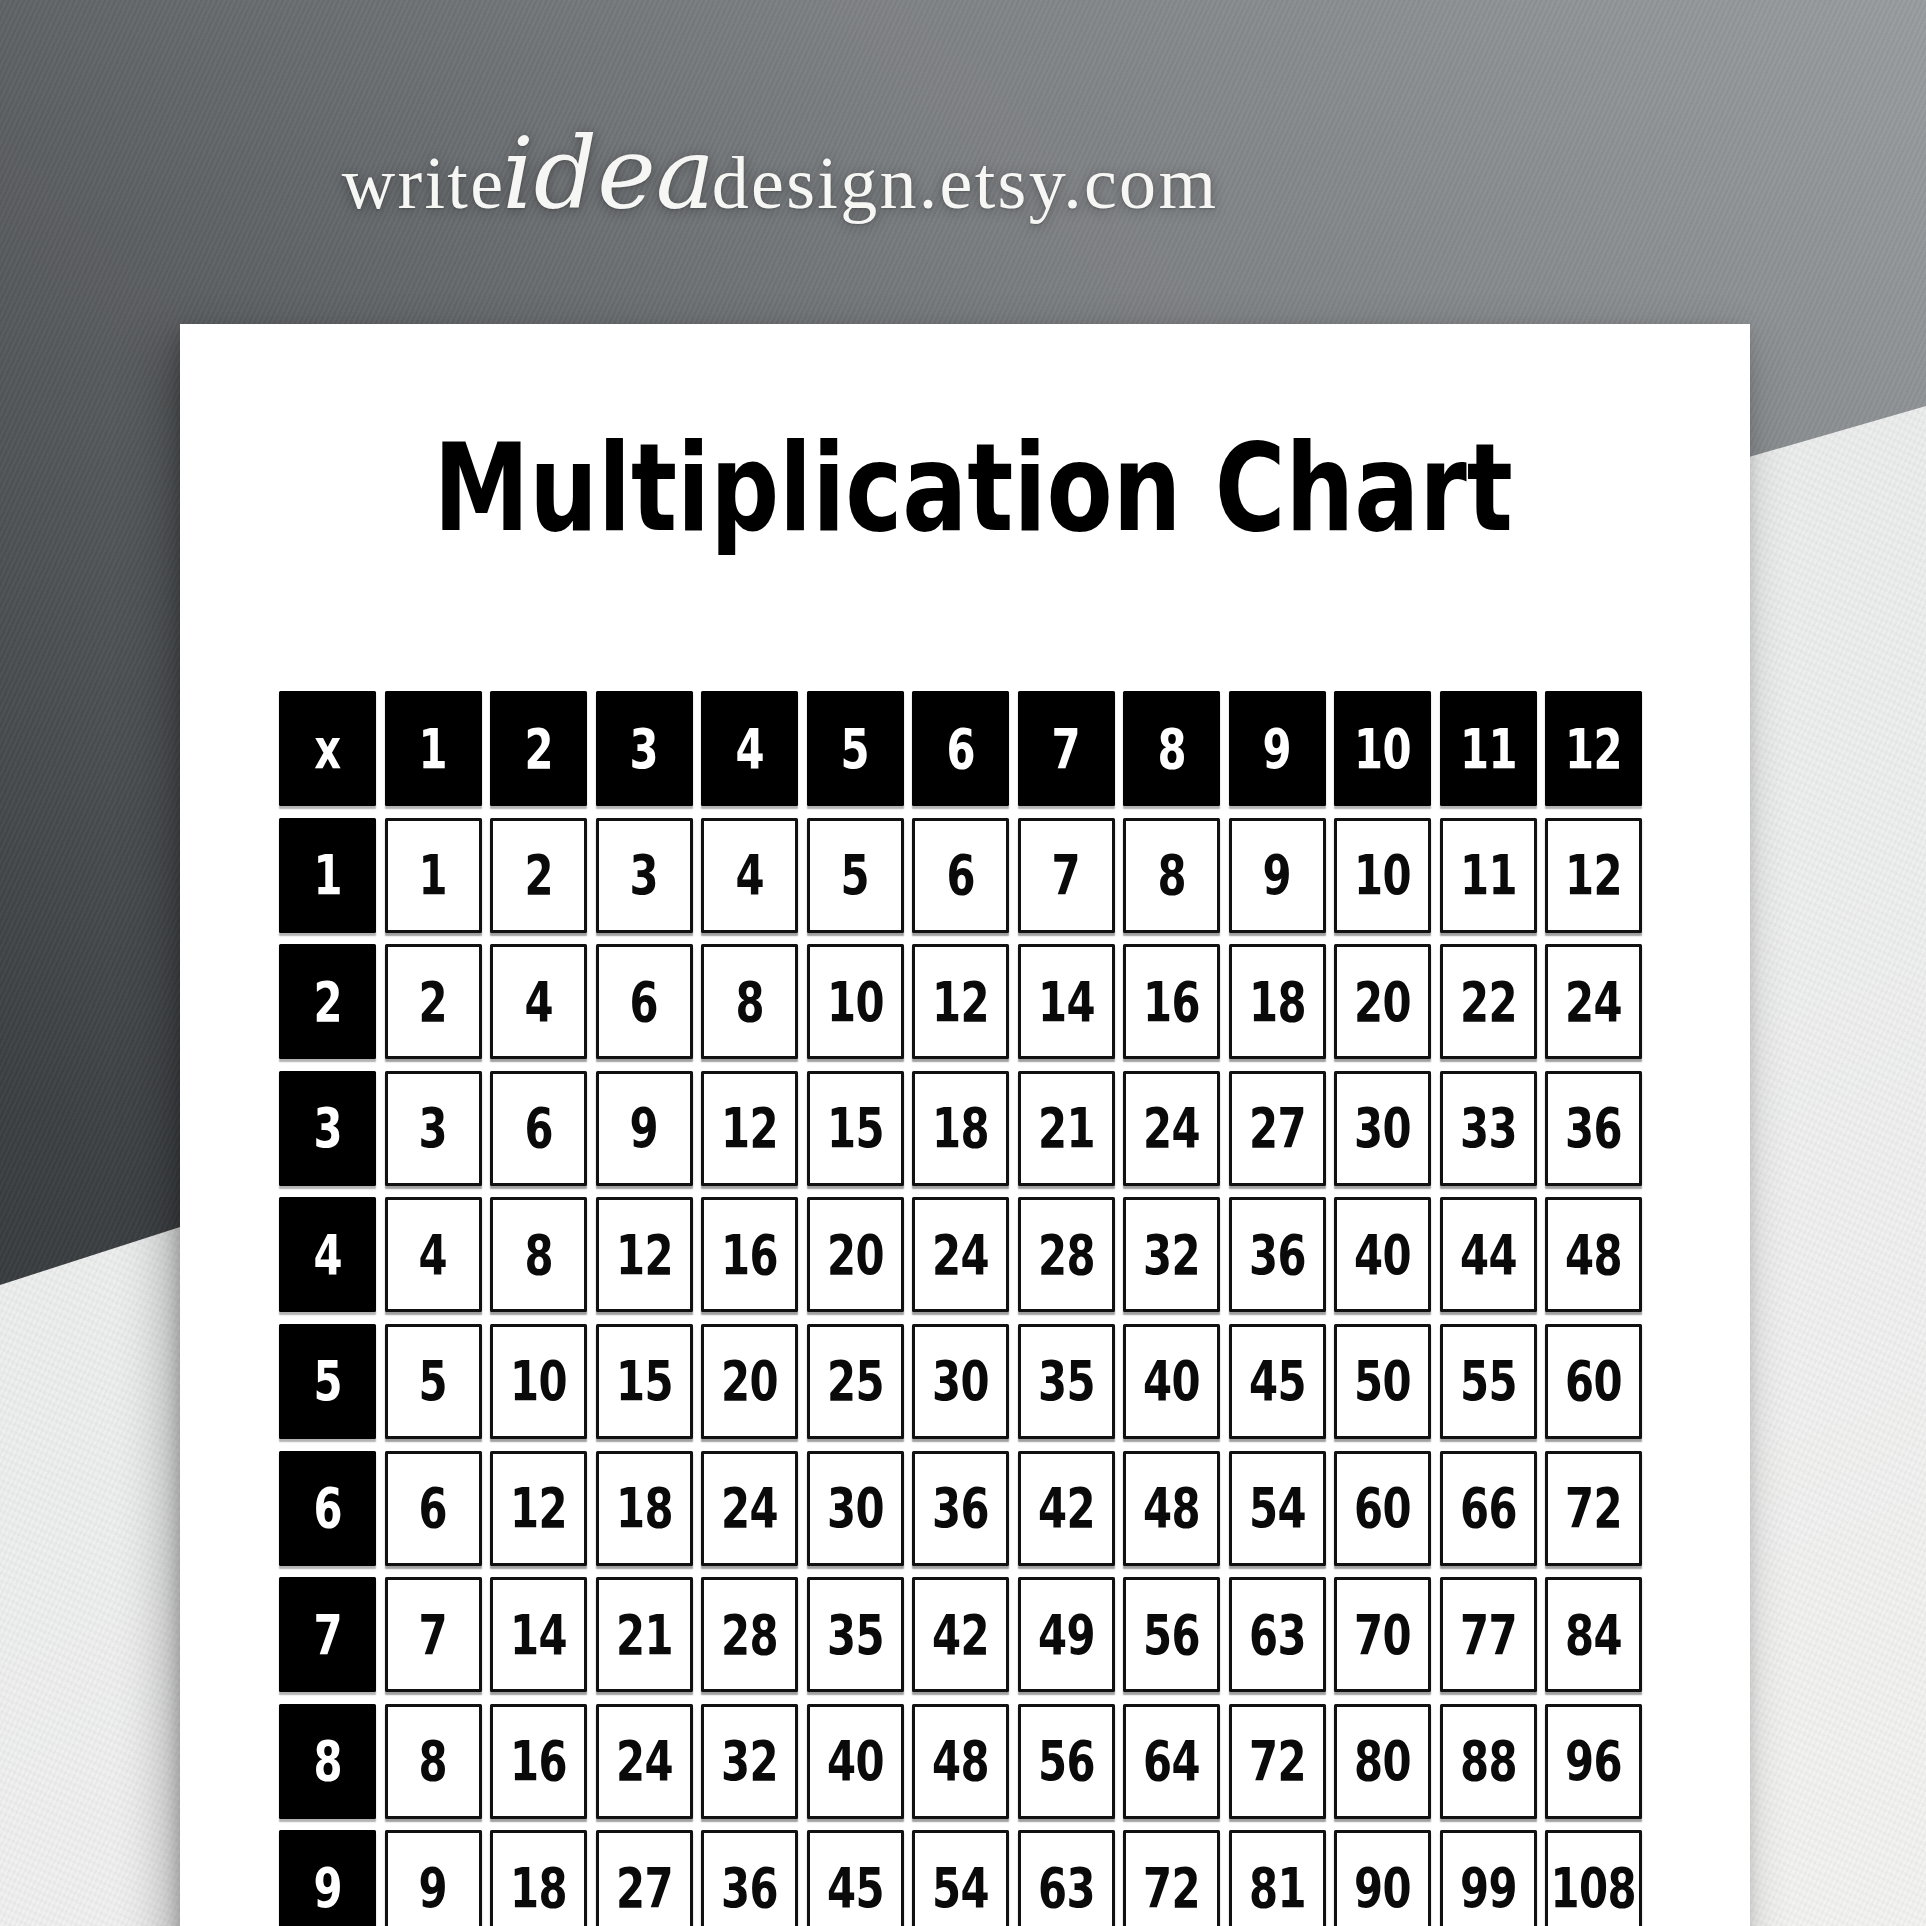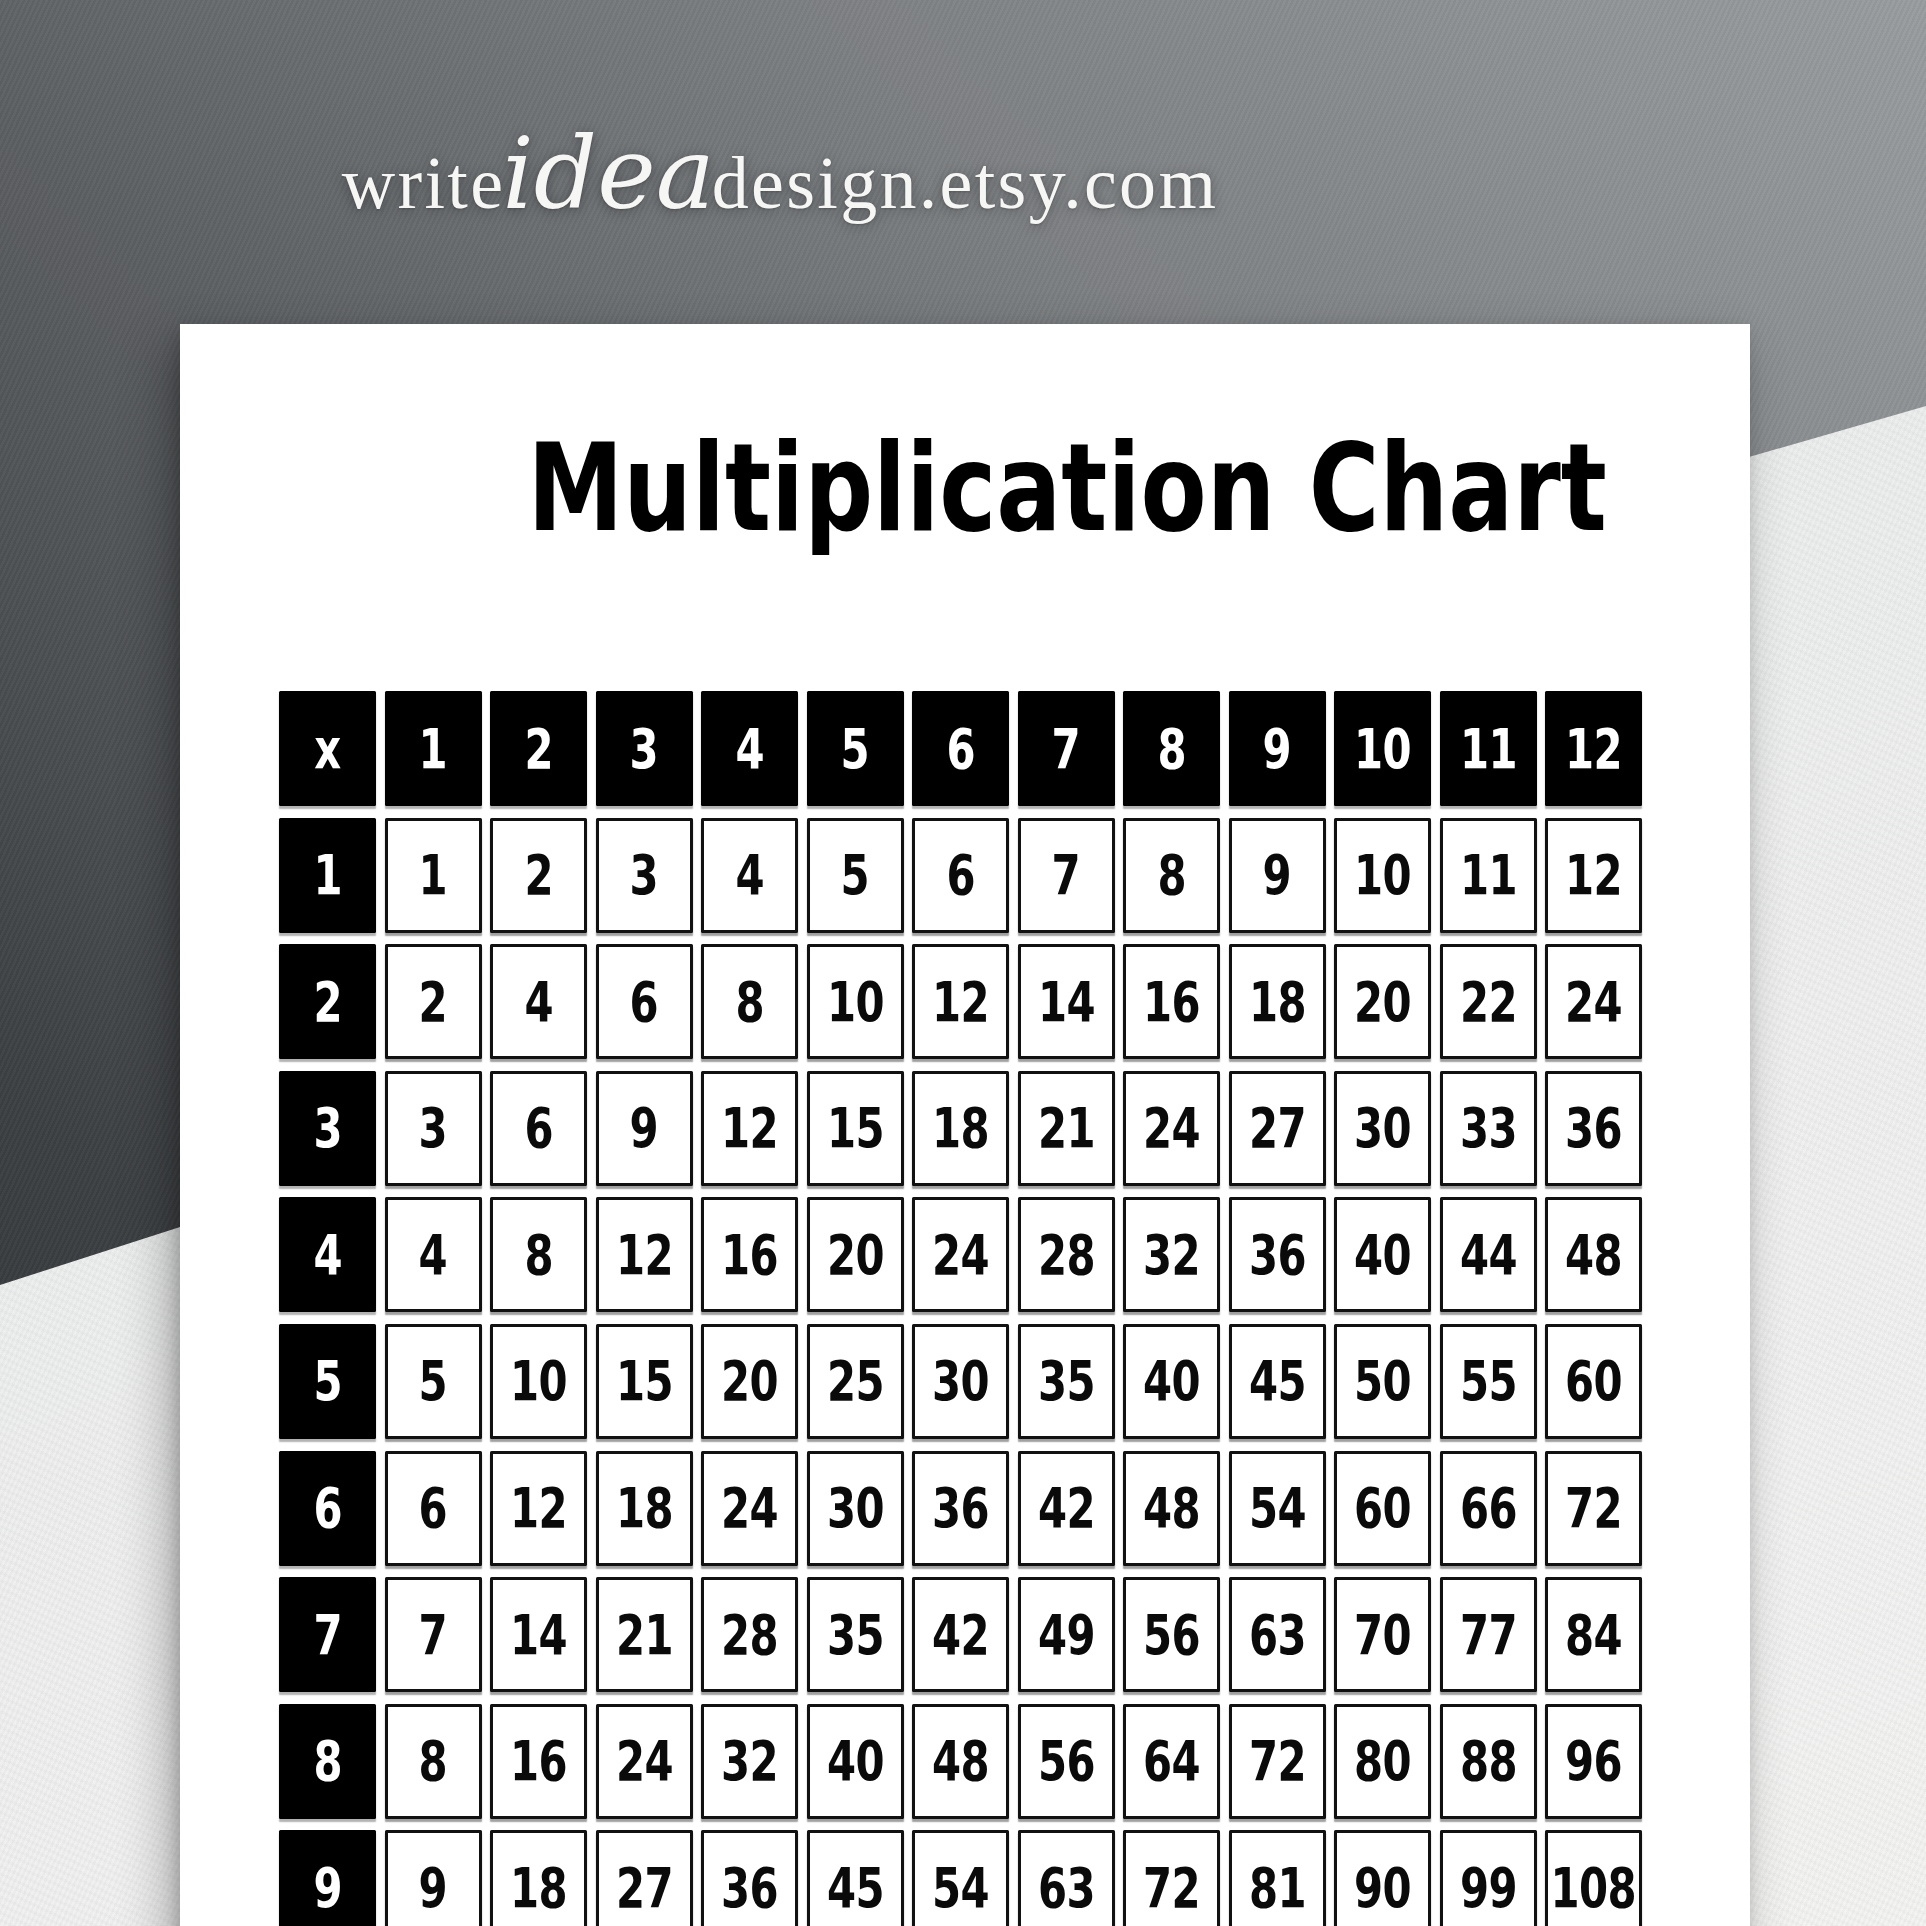--- a/index.html
+++ b/index.html
@@ -50,24 +50,24 @@
   .paper {
     position: absolute;
     left: 180px; top: 324px;
     width: 1570px; height: 1772px;
     background: #ffffff;
     box-shadow: -12.3px 21.6px 46px rgba(0,0,0,0.30), -3.1px 6.2px 14px rgba(0,0,0,0.15);
   }
 
   .title {
     position: absolute; top: 91px; left: 0; width: 100%;
-    margin: 0; text-align: right;
+    margin: 0; text-align: center;
     font-family: "DejaVu Sans", sans-serif;
     font-weight: bold; font-size: 122px; line-height: 1.2;
-    color: #000; white-space: nowrap;
+    color: #000; white-space: nowrap; padding-left: 8px;
   }
   .title .squeeze { display: inline-block; transform: scaleX(0.79); transform-origin: center; }
 
   
   .grid {
     position: absolute; left: 99px; top: 367px;
     display: grid;
     grid-template-columns: repeat(13, 97px);
     grid-auto-rows: 115px;
     column-gap: 8.5px; row-gap: 11.6px;

